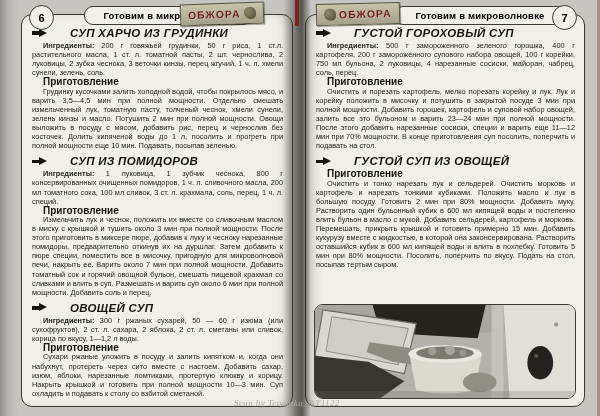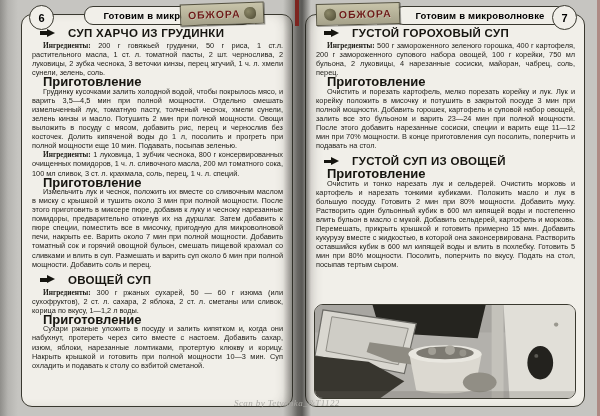--- a/index.html
+++ b/index.html
@@ -42,31 +42,31 @@
           border:1px solid #55523f; box-shadow:1px 1px 0 rgba(30,30,25,.4);
           color:#6d1c1a; font-weight:bold; font-size:10.5px; letter-spacing:1px;
           text-shadow:.5px .5px 0 rgba(255,255,240,.5); }
   .logo-left  { right:28px; transform:rotate(-2deg); }
   .logo-right { left:10px;  transform:rotate(-1.5deg); }
   .mascot { width:12px; height:12px; border-radius:50% 50% 40% 60%; flex:0 0 auto;
             background:radial-gradient(circle at 35% 35%, #8c8868, #4d4a34); }
 
   
   .content { position:absolute; left:10px; right:9px; top:11px; bottom:4px; overflow:hidden; }
-  .title-row { display:flex; align-items:center; gap:13px; margin:5px 8px 2px; }
+  .title-row { display:flex; align-items:center; gap:23px; margin:5px 0 2px;font-style:italic; }
   .recipe:first-child .title-row { margin-top:1px; }
   .rtitle { font-weight:bold; font-size:11.5px; letter-spacing:.3px; color:#15140f; white-space:nowrap; }
   .arrow { position:relative; width:15px; height:9px; flex:0 0 auto; }
   .arrow::before { content:""; position:absolute; left:0; top:2.8px; width:7px; height:3.6px; background:#15140f; }
   .arrow::after  { content:""; position:absolute; left:7px; top:0; width:0; height:0;
                    border-left:8px solid #15140f; border-top:4.5px solid transparent;
                    border-bottom:4.5px solid transparent; }
   p.txt { font-size:7.35px; line-height:9.1px; text-align:justify; text-indent:11px; color:#1c1b16; }
-  p.plabel { font-size:13px; line-height:9.3px; font-weight:bold; text-indent:11px; color:#15140f; }
-  .ing-label { font-weight:bold;font-family:Liberation Serif, serif; }
+  p.plabel { font-size:10px; line-height:9.3px; font-weight:bold; text-indent:11px; color:#15140f; }
+  .ing-label { font-weight:bold; }
 
   
   .photo-frame { position:absolute; left:8px; right:8px; bottom:7px; height:95px;
                  border:1.4px solid #3a392f; border-radius:9px; overflow:hidden; background:#b3b1ac; }
   .photo-frame svg { display:block; width:100%; height:100%; }
 
   .watermark { position:absolute; left:234px; top:398px; z-index:7;
                font-family:"Liberation Serif", serif; font-style:italic; font-size:9px;
                color:#abaaa5; letter-spacing:.4px; }
 </style>
@@ -88,20 +88,24 @@
         <div class="title-row">
           <span class="arrow"></span>
           <span class="rtitle">СУП ХАРЧО ИЗ ГРУДИНКИ</span>
         </div>
         <p class="txt"><span class="ing-label">Ингредиенты:</span> <span>200 г говяжьей грудинки, 50 г риса, 1 ст.л. растительного масла, 1 ст. л. томатной пасты, 2 шт. чернослива, 2 луковицы, 2 зубка чеснока, 3 веточки кинзы, перец жгучий, 1 ч. л. хмели сунели, зелень, соль.</span></p>
         <p class="plabel">Приготовление</p>
         <p class="txt">Грудинку кусочками залить холодной водой, чтобы покрылось мясо, и варить 3,5—4,5 мин при полной мощности. Отдельно смешать измельченный лук, томатную пасту, толченый чеснок, хмели сунели, зелень кинзы и масло. Потушить 2 мин при полной мощности. Овощи выложить в посуду с мясом, добавить рис, перец и чернослив без косточек. Долить кипяченой воды до 1 л, посолить и прогреть при полной мощности еще 10 мин. Подавать, посыпав зеленью.</p>
       </div>
 
       <div class="recipe">
+        <div class="title-row">
+          <span class="arrow"></span>
+          <span class="rtitle">СУП ИЗ ПОМИДОРОВ</span>
+        </div>
         <p class="txt"><span class="ing-label">Ингредиенты:</span> <span>1 луковица, 1 зубчик чеснока, 800 г консервированных очищенных помидоров, 1 ч. л. сливочного масла, 200 мл томатного сока, 100 мл сливок, 3 ст. л. крахмала, соль, перец, 1 ч. л. специй.</span></p>
         <p class="plabel">Приготовление</p>
         <p class="txt">Измельчить лук и чеснок, положить их вместе со сливочным маслом в миску с крышкой и тушить около 3 мин при полной мощности. После этого приготовить в миксере пюре, добавив к луку и чесноку нарезанные помидоры, предварительно откинув их на дуршлаг. Затем добавить к пюре специи, поместить все в мисочку, пригодную для микроволновой печи, накрыть ее. Варить около 7 мин при полной мощности. Добавить томатный сок и горячий овощной бульон, смешать пищевой крахмал со сливками и влить в суп. Размешать и варить суп около 6 мин при полной мощности. Добавить соль и перец.</p>
       </div>
 
       <div class="recipe">
         <div class="title-row">
           <span class="arrow"></span>
           <span class="rtitle">ОВОЩЕЙ СУП</span>
         </div>

